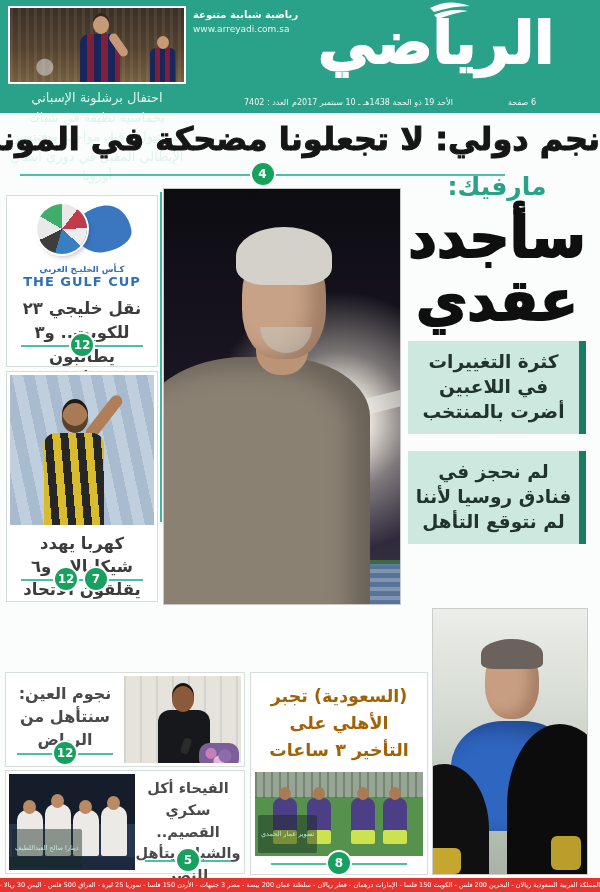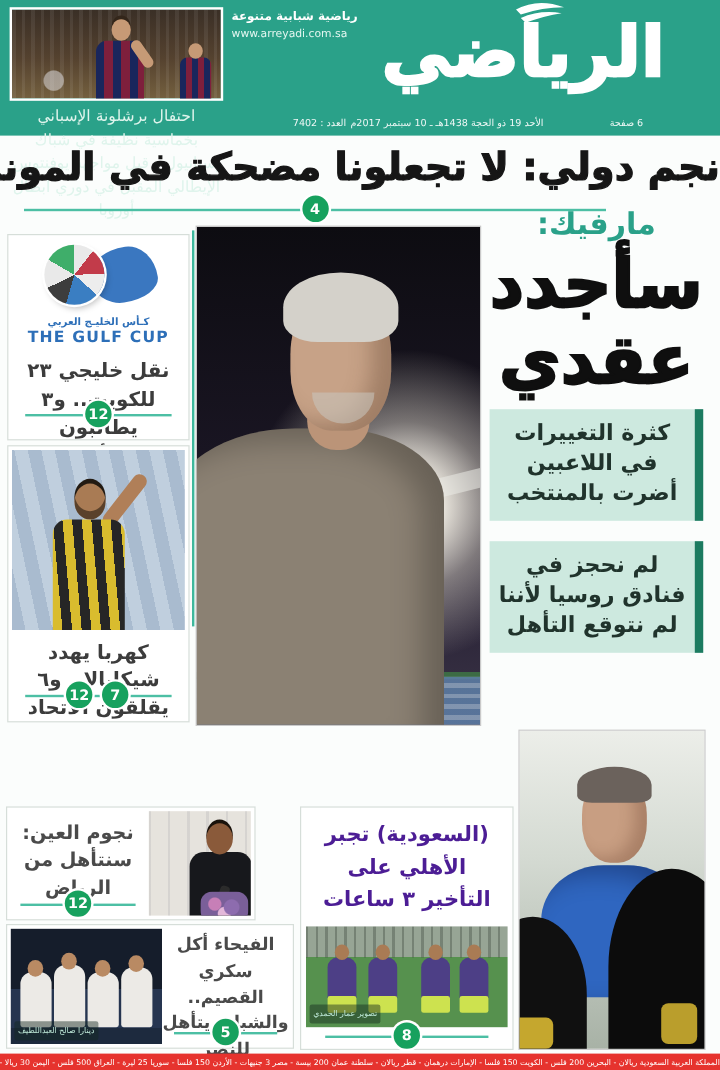--- a/index.html
+++ b/index.html
@@ -100,43 +100,43 @@
     background:linear-gradient(180deg,#eceee9 0%,#d4dad2 40%,#a8b2a6 100%); }
   .nc-shirt { position:absolute; left:18px; top:112px; width:124px; height:110px; background:#2f66c0; border-radius:42% 42% 6% 6% / 46px 46px 6px 6px; box-shadow:inset -14px 8px 20px rgba(0,0,30,.3); }
   .nc-head { position:absolute; left:52px; top:36px; width:54px; height:74px; background:#c89e82; border-radius:46% 46% 44% 44%; box-shadow:inset -10px -4px 12px rgba(100,60,40,.3); }
   .nc-hair { position:absolute; left:48px; top:30px; width:62px; height:30px; background:#6b625c; border-radius:50% 50% 20% 20%; }
   .nc-sil-l { position:absolute; left:-34px; bottom:-20px; width:90px; height:130px; background:#101010; border-radius:50% 50% 0 0; }
   .nc-sil-r { position:absolute; right:-30px; bottom:-20px; width:110px; height:170px; background:#0c0c0c; border-radius:48% 52% 0 0; }
   .nc-kit-l { position:absolute; left:-6px; bottom:0px; width:34px; height:26px; background:#d9b832; border-radius:6px; opacity:.9; }
   .nc-kit-r { position:absolute; right:6px; bottom:4px; width:30px; height:34px; background:#d9b832; border-radius:6px; opacity:.85; }
 
   
-  .card-alain { left:5px; top:672px; width:208px; height:95px; padding:3px; display:flex; }
+  .card-alain { left:5px; top:672px; width:240px; height:95px; padding:3px; display:flex; }
   .alain-text { width:112px; position:relative; text-align:center; direction:rtl; }
   .alain-headline { font-size:16px; font-weight:bold; color:#4a4a4a; line-height:1.45; padding-top:6px; }
   .alain-badges { position:absolute; left:8px; right:8px; bottom:-3px; }
   .gk-photo { position:relative; flex:1; margin-left:3px; overflow:hidden;
     background:repeating-linear-gradient(90deg, rgba(140,140,150,.18) 0 2px, transparent 2px 16px), #e6e3dd; }
   .gk-torso { position:absolute; left:34px; top:34px; width:52px; height:54px; background:#17181c; border-radius:12px 12px 0 0; }
   .gk-head { position:absolute; left:48px; top:10px; width:22px; height:26px; background:#8a5a3a; border-radius:50%; box-shadow:0 -3px 0 0 #1a120b; }
   .gk-mic { position:absolute; left:58px; top:62px; width:8px; height:16px; background:#2b2b2b; border-radius:3px; transform:rotate(18deg); }
   .gk-flowers { position:absolute; right:2px; bottom:-6px; width:40px; height:26px; background:radial-gradient(circle at 30% 40%, #c77fb7 0 5px, transparent 6px), radial-gradient(circle at 65% 50%, #8d6cae 0 6px, transparent 7px), radial-gradient(circle at 50% 70%, #e3b7d9 0 5px, transparent 6px), #7a5f99; border-radius:10px; }
 
   .card-fayha { left:5px; top:770px; width:240px; height:104px; padding:3px; display:flex; }
   .fayha-photo { position:relative; width:126px; overflow:hidden;
     background:linear-gradient(180deg,#151d2b 0 52%,#263550 52% 86%,#1d2a3e 86% 100%); }
   .fy-p { position:absolute; width:26px; height:46px; background:#eceae6; border-radius:10px 10px 2px 2px; bottom:14px; }
   .fy-h { position:absolute; width:13px; height:14px; background:#b98a63; border-radius:50%; bottom:56px; }
-  .photo-credit { position:absolute; left:3px; bottom:3px; font-size:6.5px; color:#bfe9d8; background:rgba(20,40,30,.45); padding:4px 3px; border-radius:2px; direction:rtl; }
+  .photo-credit { position:absolute; left:3px; bottom:3px; font-size:6.5px; color:#bfe9d8; background:rgba(20,40,30,.45); padding:15px 3px; border-radius:2px; direction:rtl; }
   .fayha-text { flex:1; position:relative; text-align:center; direction:rtl; }
   .fayha-headline { font-size:14.5px; font-weight:bold; color:#4a4a4a; line-height:1.5; padding-top:4px; }
   .fayha-badges { position:absolute; left:10px; right:10px; bottom:-3px; }
 
   .card-ahli { left:250px; top:672px; width:178px; height:203px; padding:4px; text-align:center; direction:rtl; }
-  .ahli-headline { font-size:17.5px; font-weight:bold; color:#4c1d95; line-height:1.55; padding:6px 6px 0 6px; }
+  .ahli-headline { font-size:17.5px; font-weight:bold; color:#a16207; line-height:1.55; padding:6px 6px 0 6px; }
   .ahli-photo { position:relative; margin-top:8px; height:84px; overflow:hidden;
     background:linear-gradient(180deg, #97a595 0 30%, #56914e 30% 100%); }
   .ah-fence { position:absolute; top:0; left:0; width:100%; height:26px; background:repeating-linear-gradient(90deg, rgba(55,65,55,.35) 0 2px, transparent 2px 8px); }
   .ah-p { position:absolute; width:24px; height:34px; background:#4d3f86; border-radius:8px 8px 0 0; top:26px; }
   .ah-sh { position:absolute; width:24px; height:14px; background:#cde24f; border-radius:2px; top:58px; }
   .ah-hd { position:absolute; width:12px; height:13px; background:#a97b54; border-radius:50%; top:15px; }
   .ahli-credit { color:#bfe9d8; }
   .ahli-badges { position:absolute; left:20px; right:20px; bottom:-2px; }
 
   

